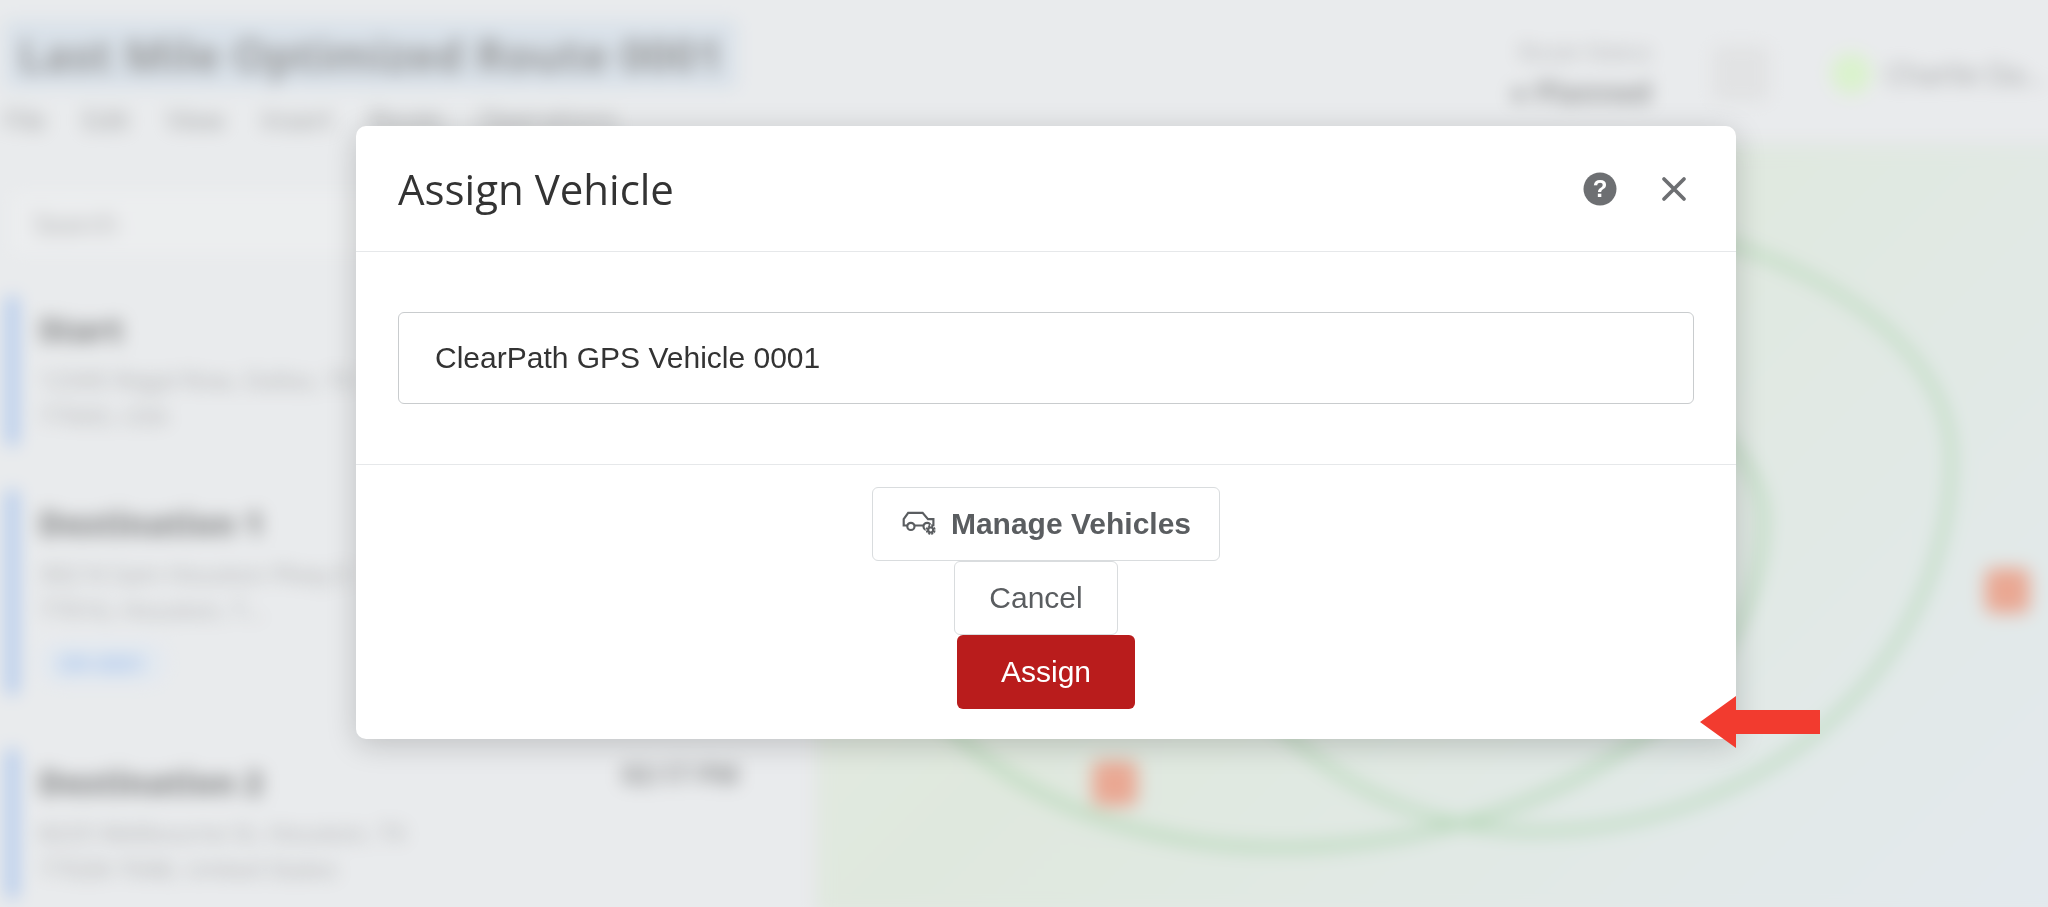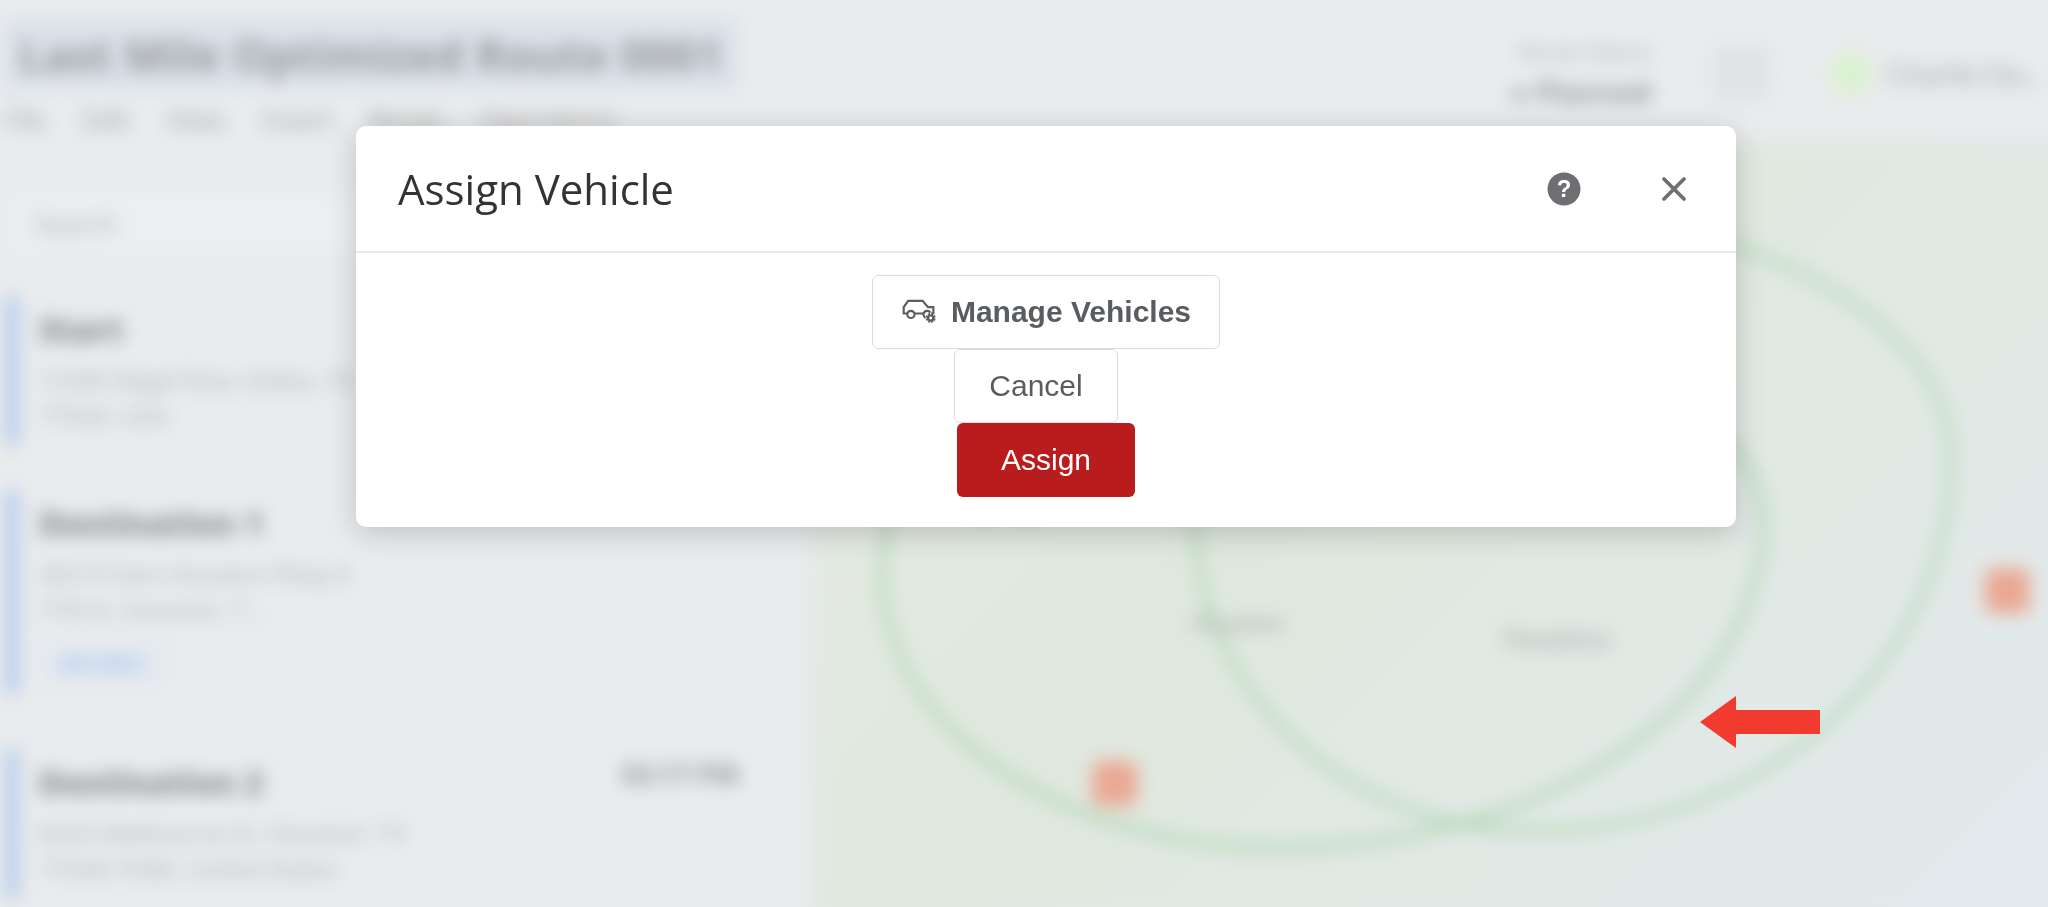--- a/index.html
+++ b/index.html
@@ -135,21 +135,20 @@
     width: 1380px;
     background: #fff;
     border-radius: 10px;
     box-shadow: 0 6px 30px rgba(0,0,0,0.18);
   }
   .modal-header {
     display: flex;
     align-items: center;
     padding: 34px 42px 34px 42px;
     border-bottom: 1px solid #e6e8ea;
-    gap: 36px;
   }
   .modal-title {
     font-size: 42px;
     font-weight: 400;
     color: #333;
     flex: 1;
   }
   .help-icon, .close-icon {
     width: 40px; height: 40px;
     display: flex; align-items: center; justify-content: center;
@@ -298,20 +297,23 @@
           <text x="12" y="17.5" text-anchor="middle" font-size="16" font-weight="700" fill="#fff" font-family="Arial">?</text>
         </svg>
     </div>
     <div class="close-icon">
       <svg viewBox="0 0 24 24">
           <path d="M4 4 L20 20 M20 4 L4 20" stroke="#6d6f72" stroke-width="3" stroke-linecap="round" fill="none"></path>
         </svg>
     </div>
   </div>
 
+  <div class="modal-body">
+    <input type="text" class="vehicle-input" value="ClearPath GPS Vehicle 0001" style="">
+  </div>
 
   <div class="modal-footer">
     <button class="manage-btn">
       <span>
         <svg viewBox="0 0 40 30">
           <path d="M3 20 L3 13 L8 6 L24 6 L30 13 L36 13 L36 20 L3 20 Z" fill="none" stroke="#5a5d60" stroke-width="2.4"></path>
           <circle cx="11" cy="21" r="4" fill="#fff" stroke="#5a5d60" stroke-width="2.4"></circle>
           <circle cx="29" cy="21" r="4" fill="#fff" stroke="#5a5d60" stroke-width="2.4"></circle>
           <circle cx="33" cy="25" r="5.5" fill="#5a5d60"></circle>
           <circle cx="33" cy="25" r="1.6" fill="#fff"></circle>

